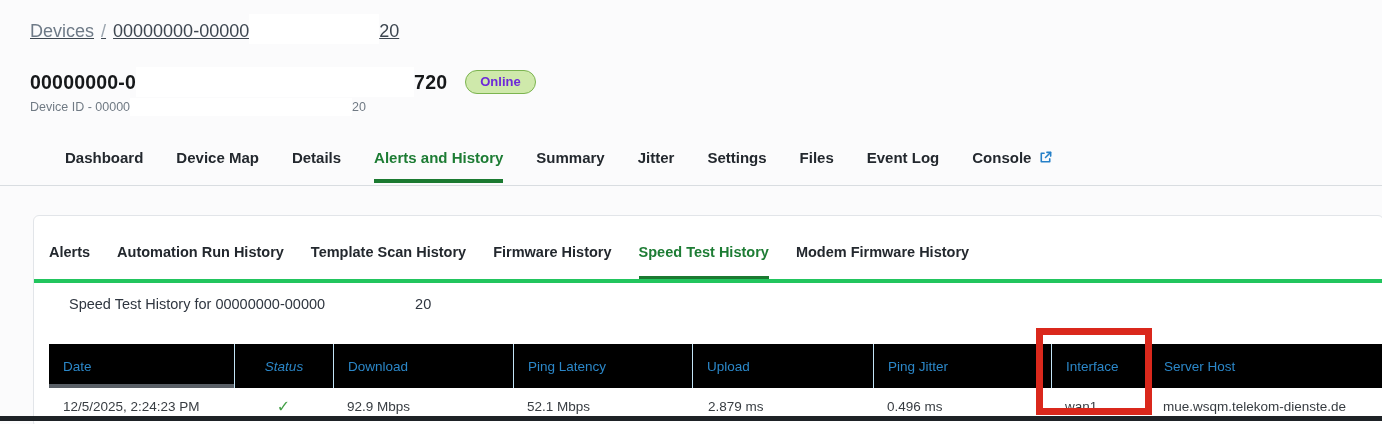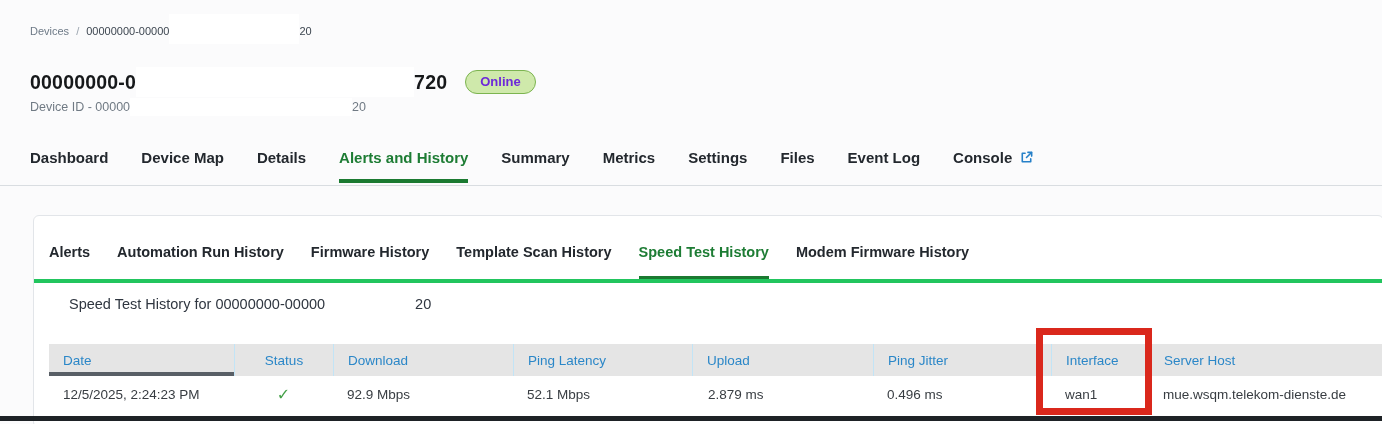--- a/index.html
+++ b/index.html
@@ -7,39 +7,39 @@
   body {
     position: relative;
     background: #fbfbfc;
     font-family: "Liberation Sans", "DejaVu Sans", sans-serif;
     color: #23282e;
     overflow: hidden;
   }
   .redact { display: inline-block; background: #ffffff; vertical-align: middle; margin-top: -6px; }
 
   
-  .breadcrumb { position: absolute; left: 30px; top: 20px; font-size: 11px; color: #3d4650; white-space: nowrap; }
+  .breadcrumb { position: absolute; left: 30px; top: 20px; font-size: 18px; color: #3d4650; white-space: nowrap; text-decoration: underline; }
   .breadcrumb .root { color: #6e7a87; }
   .breadcrumb .sep { color: #9aa4ae; padding: 0 7px; }
   .breadcrumb .redact { width: 130px; height: 30px; }
 
   
   .title-row { position: absolute; left: 30px; top: 70px; white-space: nowrap; }
   .page-title { display: inline; font-size: 19.5px; font-weight: 700; color: #16181a; letter-spacing: 0.2px; }
   .title-row .redact { width: 278px; height: 30px; }
   .status-badge {
     display: inline-block; margin-left: 18px; padding: 3px 14px 4px;
     background: #cfe9ab; border: 1.5px solid #7cb450; border-radius: 13px;
     font-size: 13px; font-weight: 700; color: #6d28d9; vertical-align: 3px;
   }
   .device-id { position: absolute; left: 30px; top: 100px; font-size: 12.5px; color: #707a84; white-space: nowrap; }
   .device-id .redact { width: 222px; height: 18px; margin-top: -2px; }
 
   
-  .tabbar { position: absolute; left: 0; right: 0; top: 140px; border-bottom: 1px solid #d9dde1; }
+  .tabbar { position: absolute; left: 0; right: 0; top: 140px; border-bottom: 1px solid #d9dde1; padding-left: 35px; }
   .tabbar-inner { display: flex; gap: 33px; padding: 9px 0 0 30px; align-items: flex-start; }
   .tab { font-size: 15px; font-weight: 700; color: #23282e; padding-bottom: 13px; border-bottom: 4px solid transparent; cursor: pointer; white-space: nowrap; }
   .tab.active { color: #1d7c34; border-bottom-color: #1b7a31; }
   .tab .ext-icon { display: inline-block; margin-left: 7px; vertical-align: -2px; }
 
   
   .card {
     position: absolute; left: 33px; top: 215px; right: -2px; bottom: -4px;
     background: #ffffff; border: 1px solid #e2e5e9; border-radius: 6px;
   }
@@ -48,27 +48,27 @@
   .subtabs { display: flex; gap: 27px; padding: 28px 0 0 15px; border-bottom: 4px solid #22c55e; }
   .subtab { font-size: 14.5px; font-weight: 700; color: #23282e; padding-bottom: 16px; border-bottom: 3px solid transparent; cursor: pointer; white-space: nowrap; }
   .subtab.active { color: #1d7c34; border-bottom-color: #1b7a31; }
 
   
   .caption { margin: 13px 0 0 35px; font-size: 14.5px; color: #2f3640; white-space: nowrap; }
   .caption .redact { width: 90px; height: 22px; }
 
   
   .table { margin: 31px 0 0 15px; }
-  .thead { display: flex; height: 32px; background: #e5e5e5; color: #2b87c8; font-size: 13.5px; }
+  .thead { display: flex; height: 44px; background: #000000; color: #2b87c8; font-size: 13.5px; }
   .th { display: flex; align-items: center; padding-left: 14px; border-left: 1px solid #c2e4f6; position: relative; cursor: pointer; }
   .th:first-child { border-left: none; }
   .th.sorted::after { content: ""; position: absolute; left: 0; right: 0; bottom: 0; height: 4px; background: #595f66; }
   .trow { display: flex; height: 36px; align-items: center; background: #ffffff; font-size: 13.5px; color: #383d42; }
   .td { padding-left: 14px; white-space: nowrap; overflow: hidden; }
-  .c-date { width: 185px; } .c-status { width: 99px; }
+  .c-date { width: 185px; } .c-status { width: 99px; font-style: italic; }
   .c-download { width: 180px; } .c-upload { width: 181px; }
   .c-latency { width: 179px; } .c-jitter { width: 178px; }
   .c-iface { width: 98px; } .c-server { flex: 1; }
   .th.c-status, .td.c-status { justify-content: center; display: flex; align-items: center; padding-left: 0; }
   .check { color: #43a047; font-size: 16px; font-weight: 700; }
 
   
   .annotation-box {
     position: absolute; left: 1036px; top: 328px; width: 116px; height: 87px;
     border: 7px solid #da281c; z-index: 6; pointer-events: none;
@@ -91,38 +91,38 @@
   <span>Device ID - 00000</span><span class="redact"></span><span>20</span>
 </div>
 
 <div class="tabbar">
   <div class="tabbar-inner">
     <div class="tab">Dashboard</div>
     <div class="tab">Device Map</div>
     <div class="tab">Details</div>
     <div class="tab active">Alerts and History</div>
     <div class="tab">Summary</div>
-    <div class="tab">Metrics</div>
+    <div class="tab">Jitter</div>
     <div class="tab">Settings</div>
     <div class="tab">Files</div>
     <div class="tab">Event Log</div>
     <div class="tab"><span>Console</span><span class="ext-icon"><svg width="15" height="15" viewBox="0 0 16 16" fill="none" stroke="#2680c8" stroke-width="1.7" stroke-linecap="round" stroke-linejoin="round">
             <path d="M6.5 3.5H3.5v9h9v-3"></path>
             <path d="M9.5 2.5h4v4"></path>
             <path d="M13.3 2.7L8 8"></path>
           </svg></span></div>
   </div>
 </div>
 
 <div class="card">
   <div class="subtabs">
     <div class="subtab">Alerts</div>
     <div class="subtab">Automation Run History</div>
+    <div class="subtab">Template Scan History</div>
     <div class="subtab">Firmware History</div>
-    <div class="subtab">Template Scan History</div>
     <div class="subtab active">Speed Test History</div>
     <div class="subtab">Modem Firmware History</div>
   </div>
 
   <div class="caption">
     <span>Speed Test History for 00000000-00000</span><span class="redact"></span><span>20</span>
   </div>
 
   <div class="table">
     <div class="thead">

